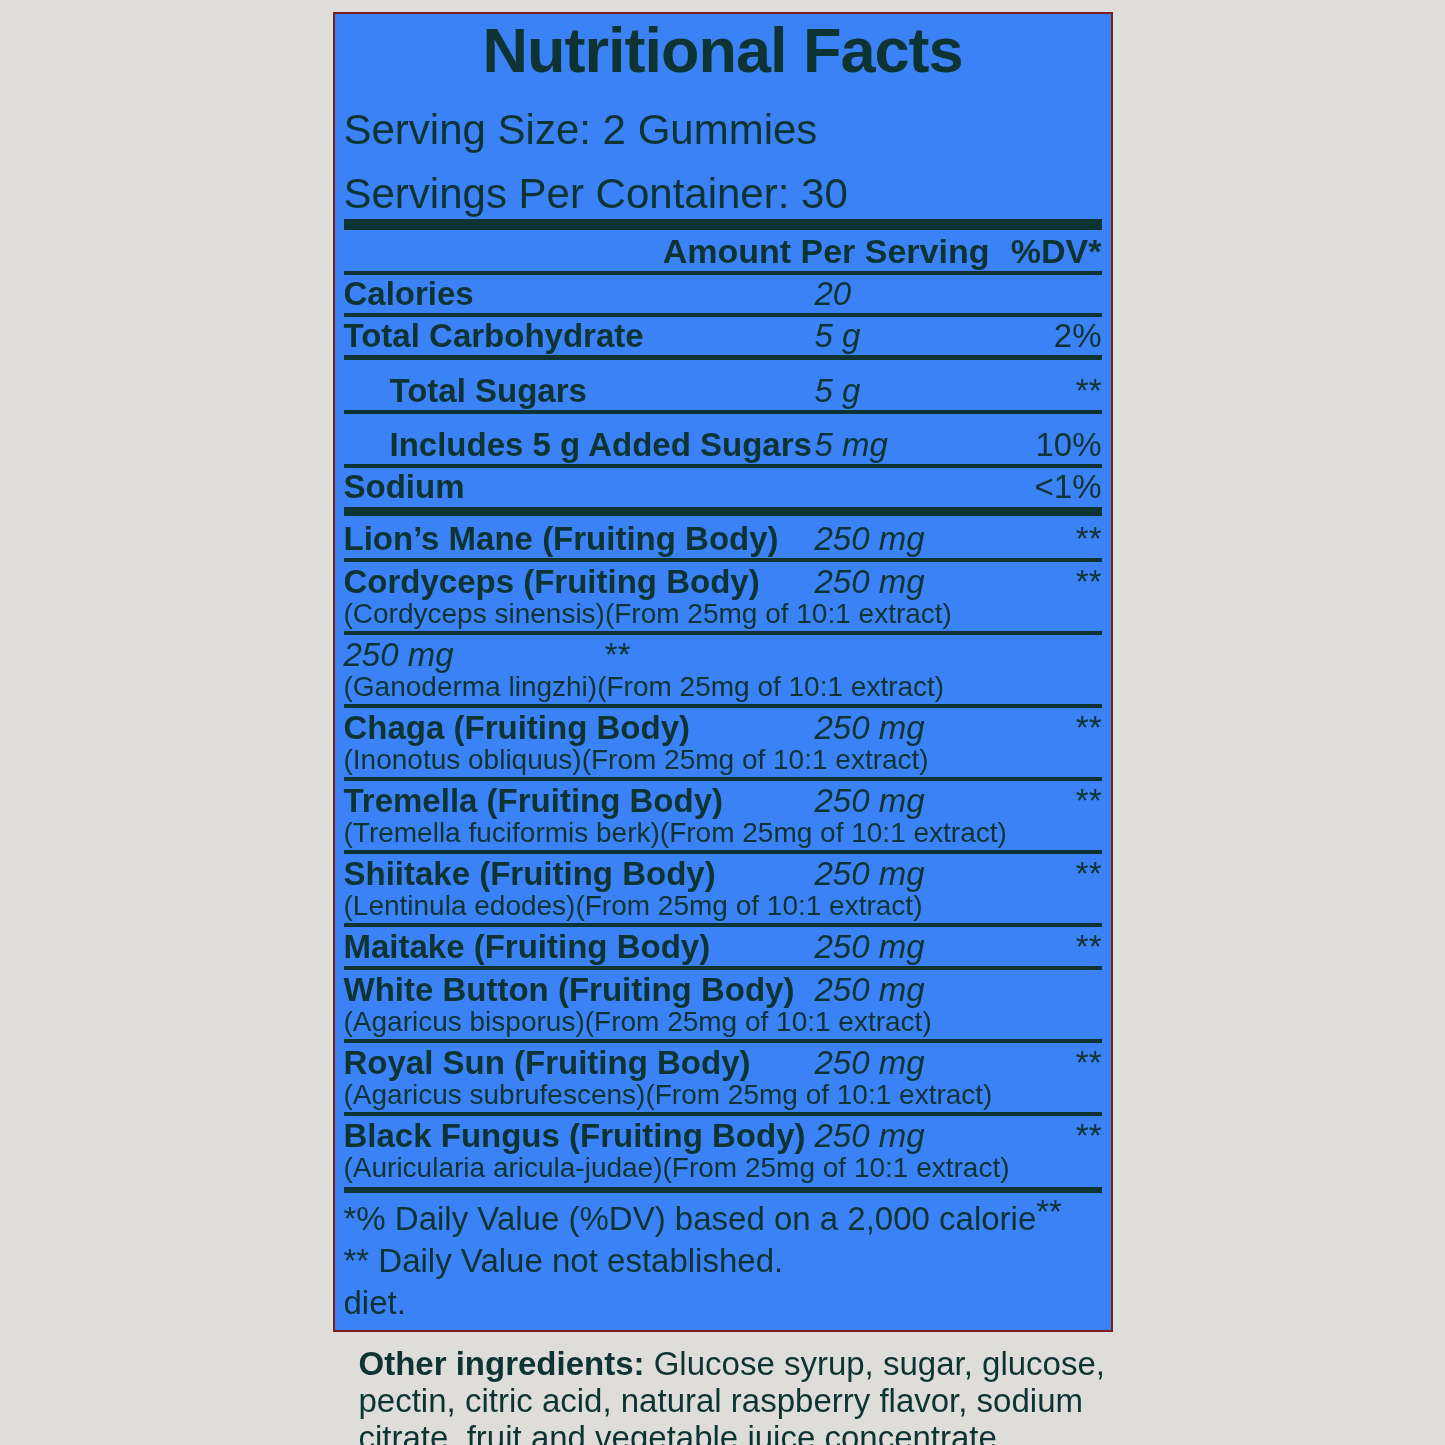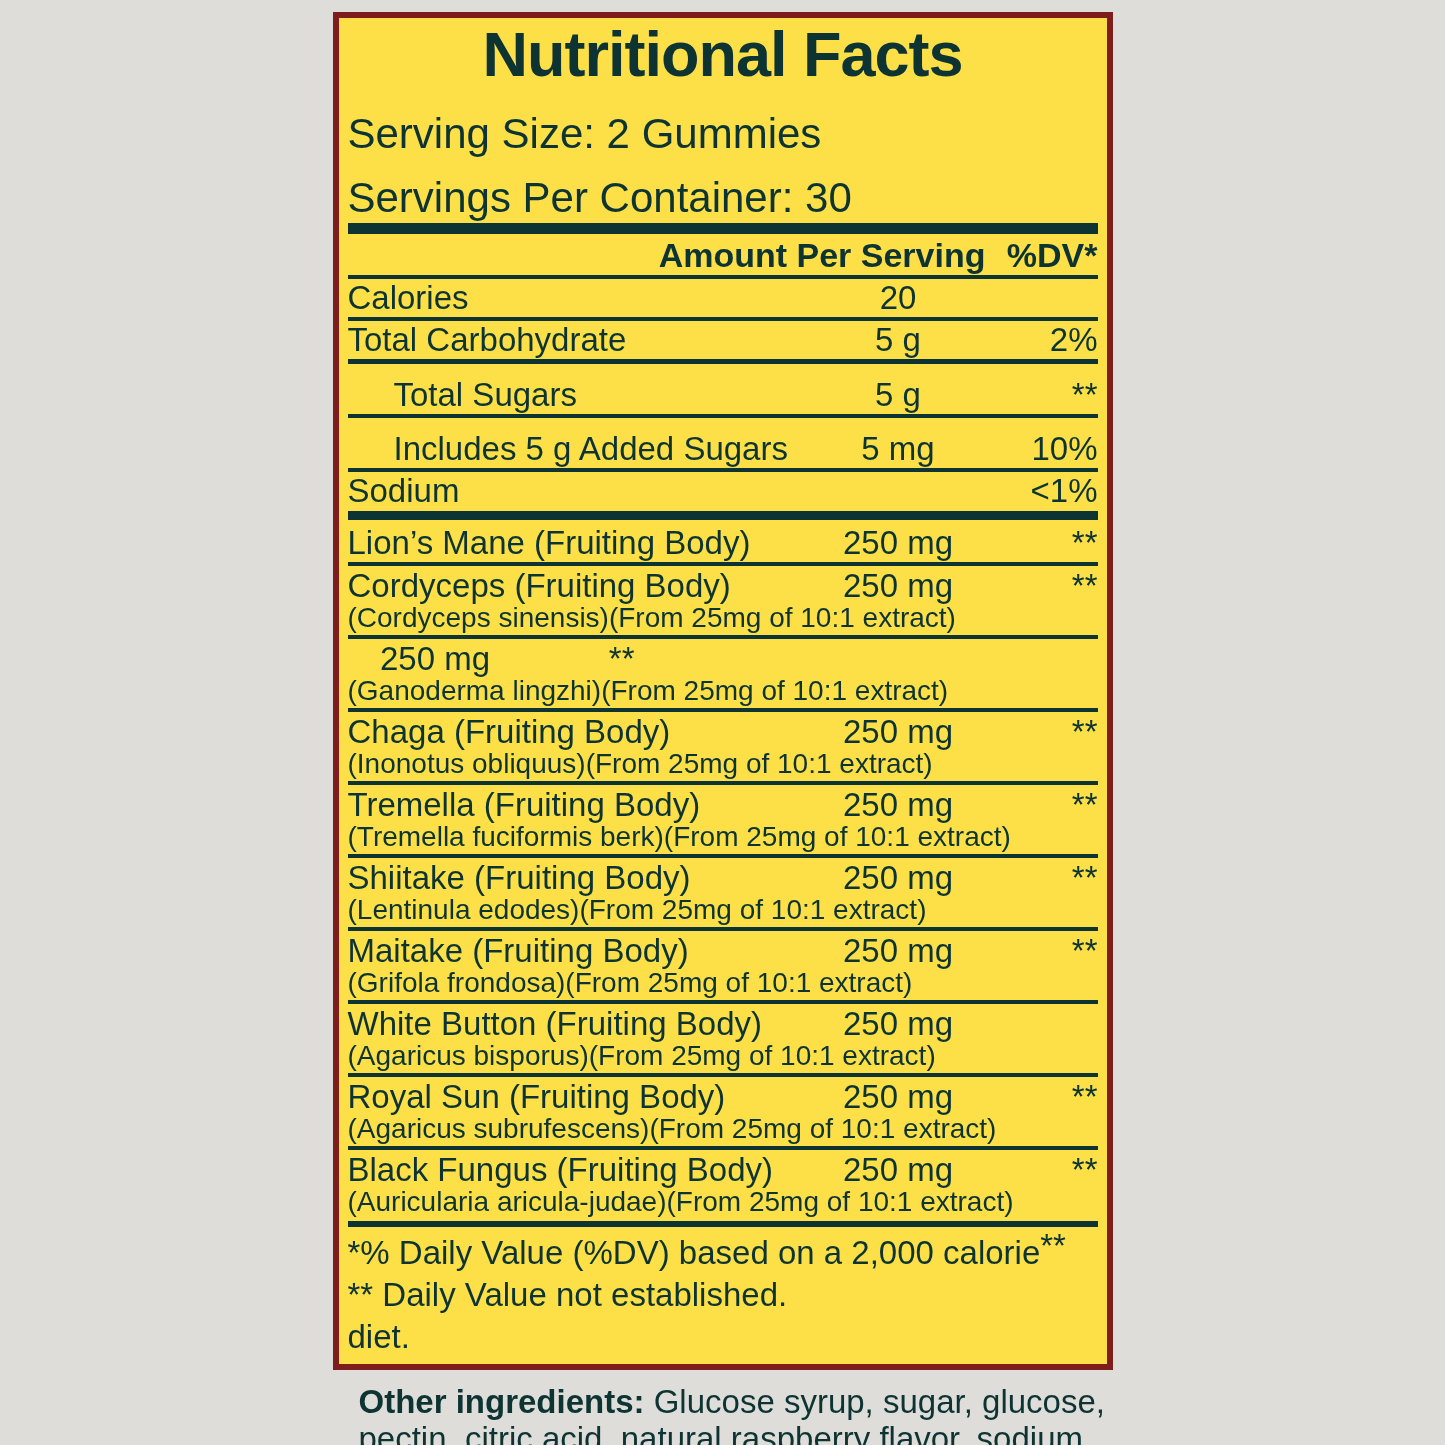--- a/index.html
+++ b/index.html
@@ -7,22 +7,22 @@
     width: 1445px; height: 1445px;
     background: #dfddd9;
     color: #0d3433;
     font-family: "Liberation Sans", sans-serif;
     overflow: hidden;
   }
   .label {
     box-sizing: border-box;
     width: 780px;
     margin: 12px auto 0;
-    border: 6px solid #7f1d1d;
-    background: #fde047;
+    border: 2px solid #7f1d1d;
+    background: #3b82f6;
     padding: 2px 9px 6px;
   }
   .title {
     font-size: 63px;
     font-weight: bold;
     text-align: center;
     letter-spacing: -1px;
     line-height: 1.04;
     margin: 2px 0 6px;
   }
@@ -32,23 +32,23 @@
   .sep.s5 { height: 5px; }
   .sep.s9 { height: 9px; margin: 3px 0; }
   .sep.s6 { height: 6px; margin: 2px 0; }
   .hrow {
     display: flex; align-items: baseline;
     font-weight: bold; font-size: 34px; line-height: 35px;
   }
   .hamount { flex: 1; text-align: right; white-space: nowrap; }
   .dv { width: 112px; text-align: right; white-space: nowrap; }
   .nrow { display: flex; align-items: baseline; font-size: 33px; line-height: 34px; }
-  .nname { flex: 1; white-space: nowrap; }
+  .nname { flex: 1; white-space: nowrap; font-weight: bold; }
   .nname.indent { padding-left: 46px; margin-top: 12px; }
-  .amount { width: 175px; text-align: center; white-space: nowrap; }
+  .amount { width: 175px; text-align: left; white-space: nowrap; font-style: italic; }
   .mush { padding: 3px 0 2px; border-bottom: 4px solid #0d3433; }
   .mush.last { border-bottom: none; }
   .detail { font-size: 28px; line-height: 30px; }
   .footnote { font-size: 33px; line-height: 42px; padding-top: 3px; }
   .fline { white-space: nowrap; }
   .fsup { display: inline-block; transform: translateY(-7px); }
   .other {
     width: 790px; margin: 13px auto 0;
     font-size: 33px; line-height: 37px;
   }
@@ -156,21 +156,20 @@
     </div>
     <div class="detail">(Lentinula edodes)(From 25mg of 10:1 extract)</div>
   </div>
 
   <div class="mush">
     <div class="nrow">
       <div class="nname">Maitake (Fruiting Body)</div>
       <div class="amount">250 mg</div>
       <div class="dv">**</div>
     </div>
-    <div class="detail">(Grifola frondosa)(From 25mg of 10:1 extract)</div>
   </div>
 
   <div class="mush">
     <div class="nrow">
       <div class="nname">White Button (Fruiting Body)</div>
       <div class="amount">250 mg</div>
       <div class="dv"></div>
     </div>
     <div class="detail">(Agaricus bisporus)(From 25mg of 10:1 extract)</div>
   </div>

